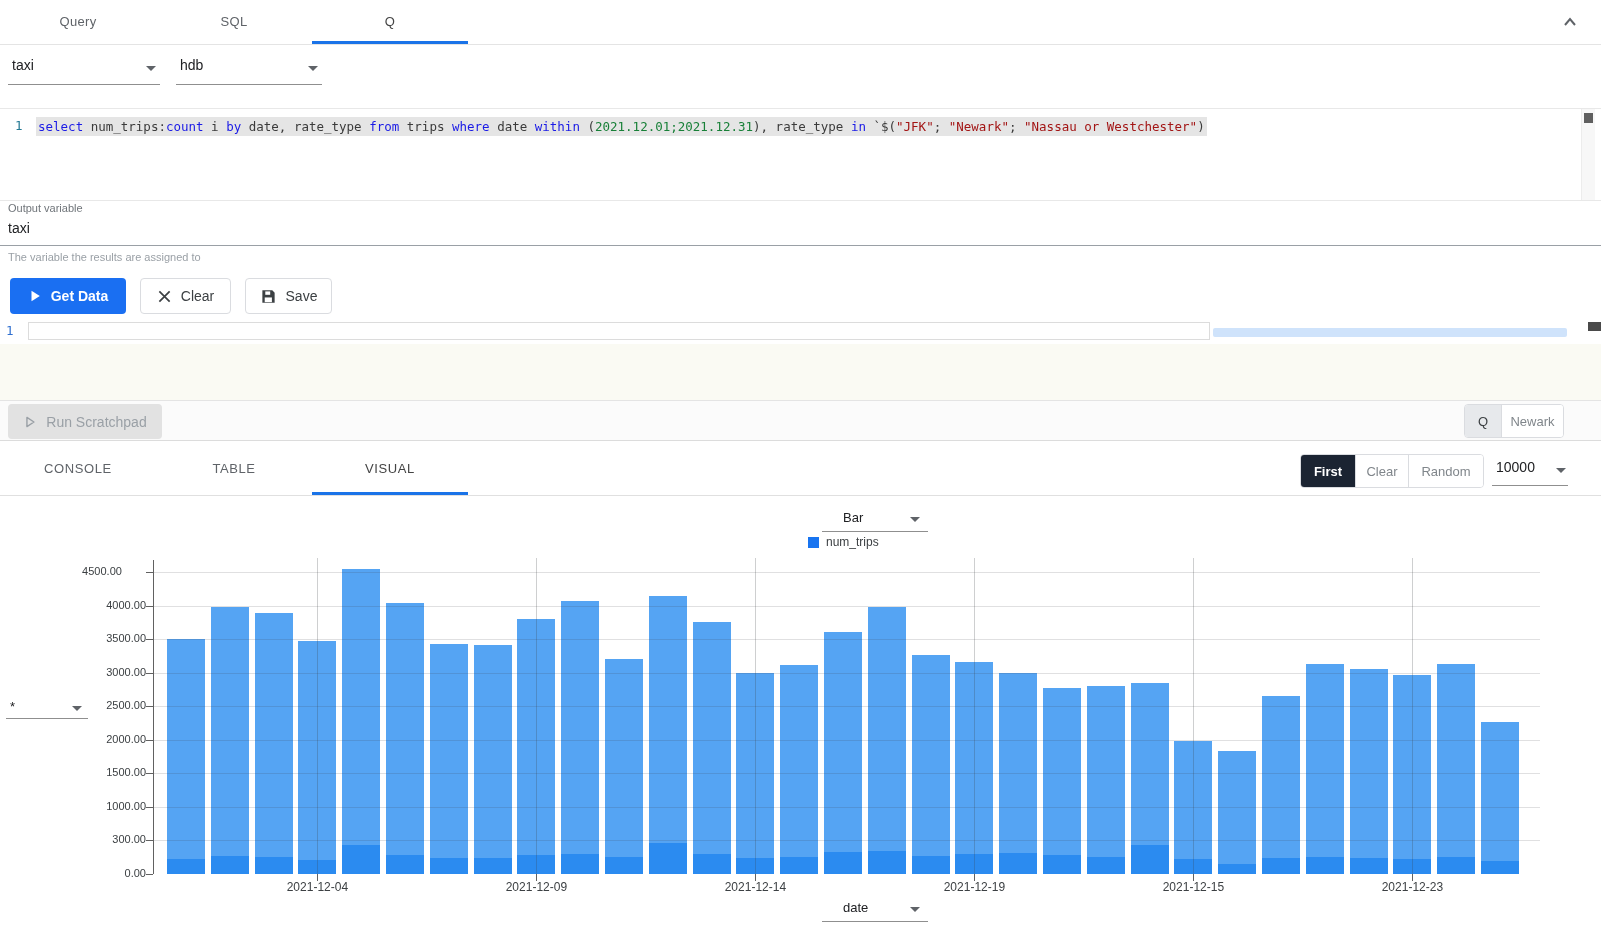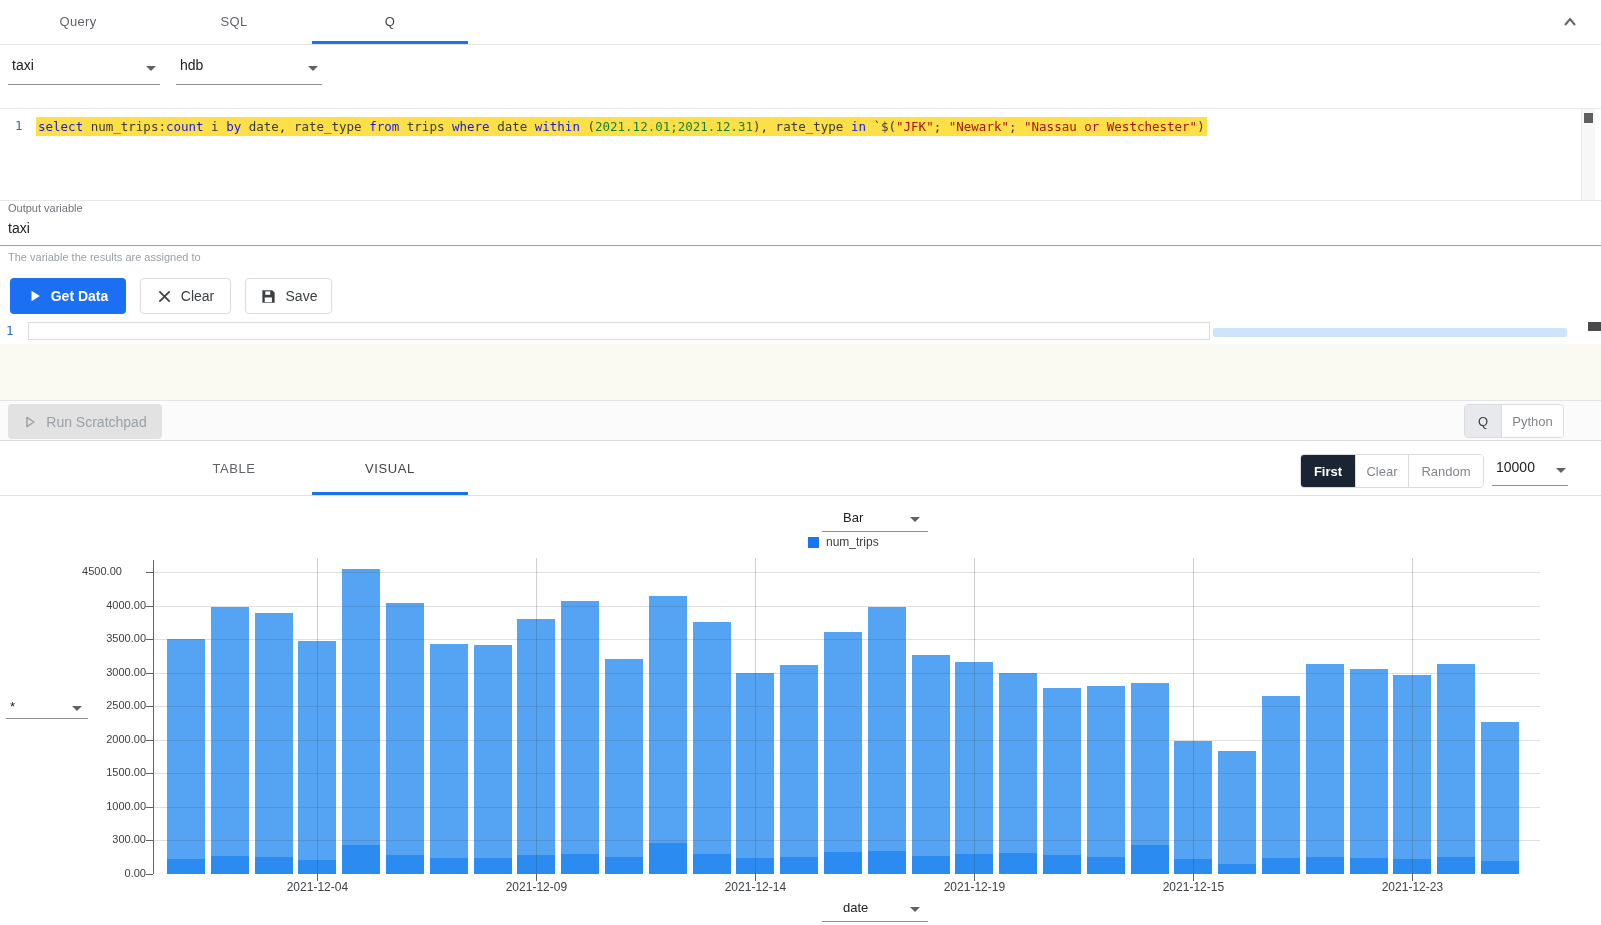--- a/index.html
+++ b/index.html
@@ -13,21 +13,21 @@
   .tab-underline{position:absolute;height:3px;background:#1a73e8;}
   .hairline{position:absolute;height:1px;background:#e4e4e4;left:0;width:1601px;}
   
   .ufield{position:absolute;border-bottom:1px solid #8f8f8f;}
   .ufield .txt{position:absolute;left:4px;top:5px;font-size:14px;color:#202124;}
   .caret{position:absolute;width:0;height:0;border-left:5px solid transparent;border-right:5px solid transparent;
          border-top:5px solid #5f6368;}
   
   .editor{position:absolute;left:0;width:1601px;background:#fff;font-family:"DejaVu Sans Mono",monospace;font-size:12.5px;}
   .linenum{position:absolute;color:#237893;}
-  .codeline{position:absolute;white-space:pre;line-height:19px;background:#fde047;padding:0 2px;}
+  .codeline{position:absolute;white-space:pre;line-height:19px;background:#e5e5e5;padding:0 2px;}
   .tok-kw{color:#1a1ae6}.tok-pl{color:#3b3b3b}.tok-num{color:#188038}.tok-str{color:#a31515}
   .sb-track{position:absolute;background:#f7f7f7;border-left:1px solid #ececec;}
   .sb-thumb{position:absolute;background:#5f5f5f;}
   
   .microlabel{position:absolute;font-size:11px;color:#70757a;}
   .value14{position:absolute;font-size:14px;color:#202124;}
   
   .btn{position:absolute;height:36px;border-radius:4px;display:flex;align-items:center;justify-content:center;
        gap:9px;font-size:14px;box-sizing:border-box;}
   .btn-primary{background:#1a6ff2;color:#ffffff;font-weight:bold;}
@@ -121,26 +121,29 @@
       <svg width="14" height="14" viewBox="0 0 16 16">
         <path d="M4.5 2.8 L12.5 8 L4.5 13.2 Z" fill="none" stroke="#9aa0a6" stroke-width="1.6" stroke-linejoin="round"></path>
         </svg>
       <span>Run Scratchpad</span>
     </div>
     <div class="seg" style="left:1464px;top:3px;height:34px;">
       <div class="segbtn seg-gray" style="width:36px;">
           <span>Q</span>
         </div>
       <div class="segbtn" style="width:61px;">
-          <span>Python</span>
+          <span>Newark</span>
         </div>
     </div>
   </div>
 
   <div class="abs" style="left:0;top:441px;width:1601px;height:55px;border-bottom:1px solid #e0e0e0;box-sizing:border-box;">
+    <div class="tab" style="left:0;top:6px;letter-spacing:.6px;">
+        <span>CONSOLE</span>
+      </div>
     <div class="tab" style="left:156px;top:6px;letter-spacing:.6px;">
         <span>TABLE</span>
       </div>
     <div class="tab" style="left:312px;top:6px;letter-spacing:.6px;color:#444;">
         <span>VISUAL</span>
       </div>
     <div class="tab-underline" style="left:312px;width:156px;top:51px;"></div>
 
     <div class="seg" style="left:1300px;top:13px;height:34px;">
       <div class="segbtn seg-dark" style="width:54px;">

